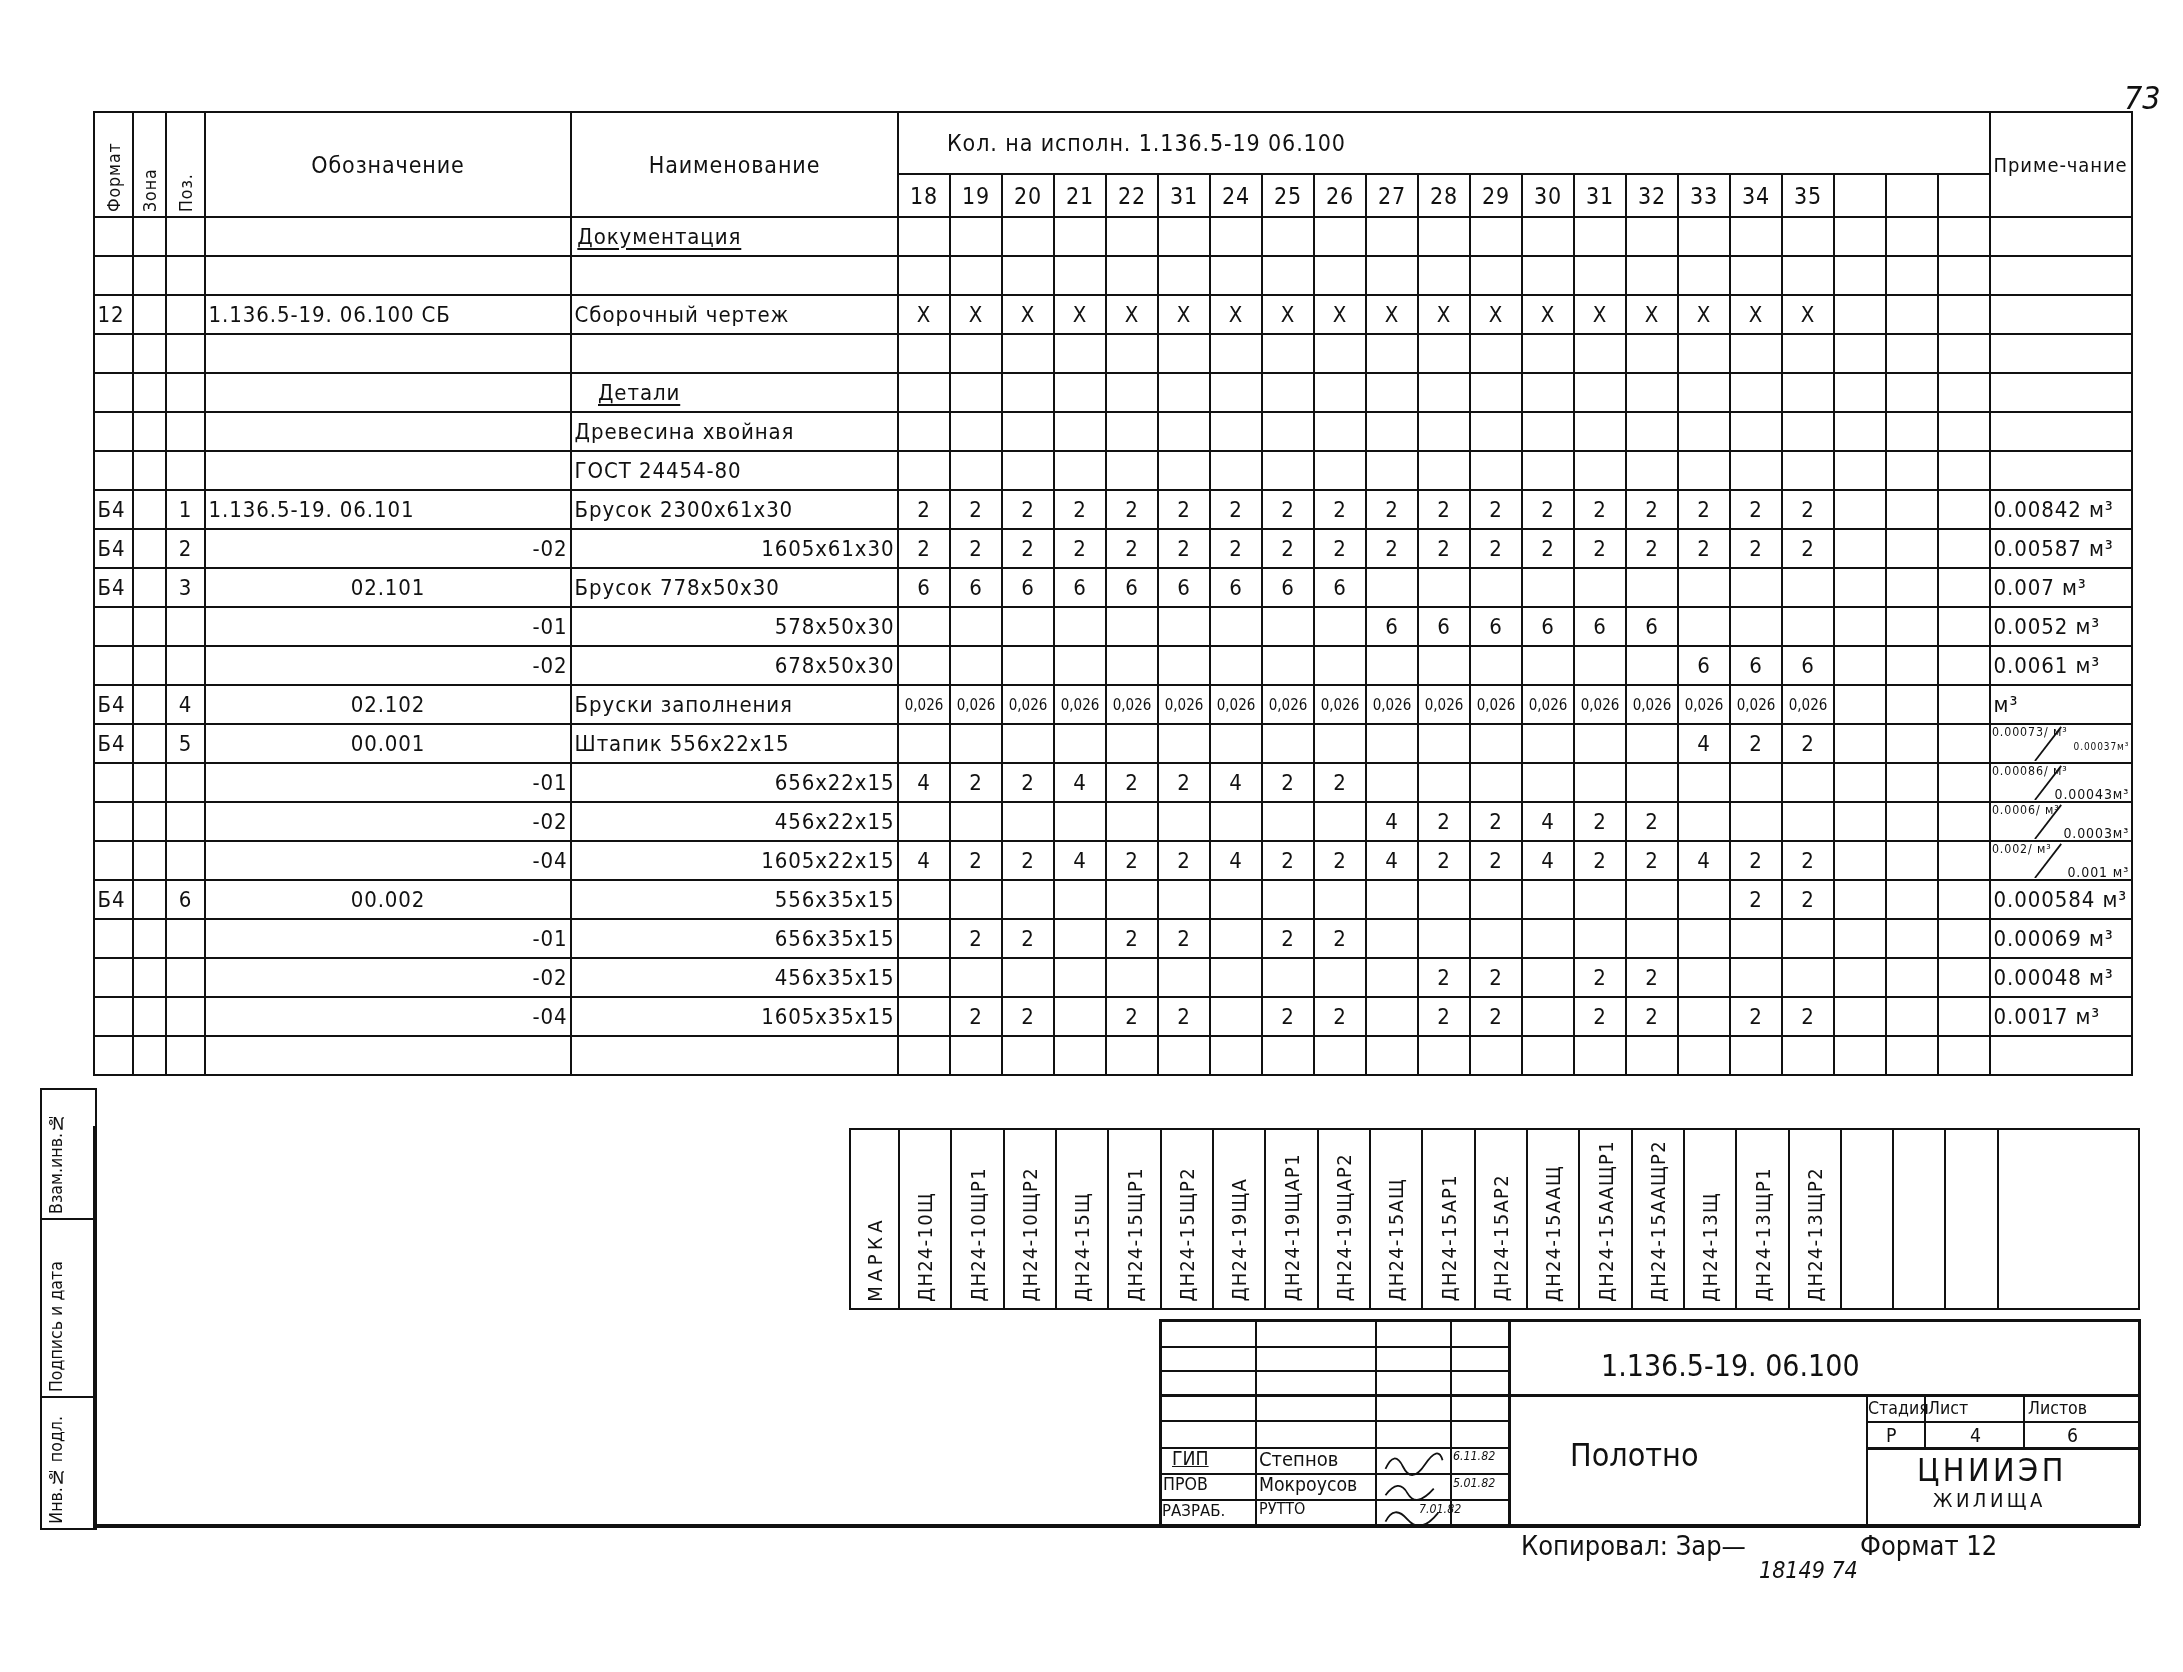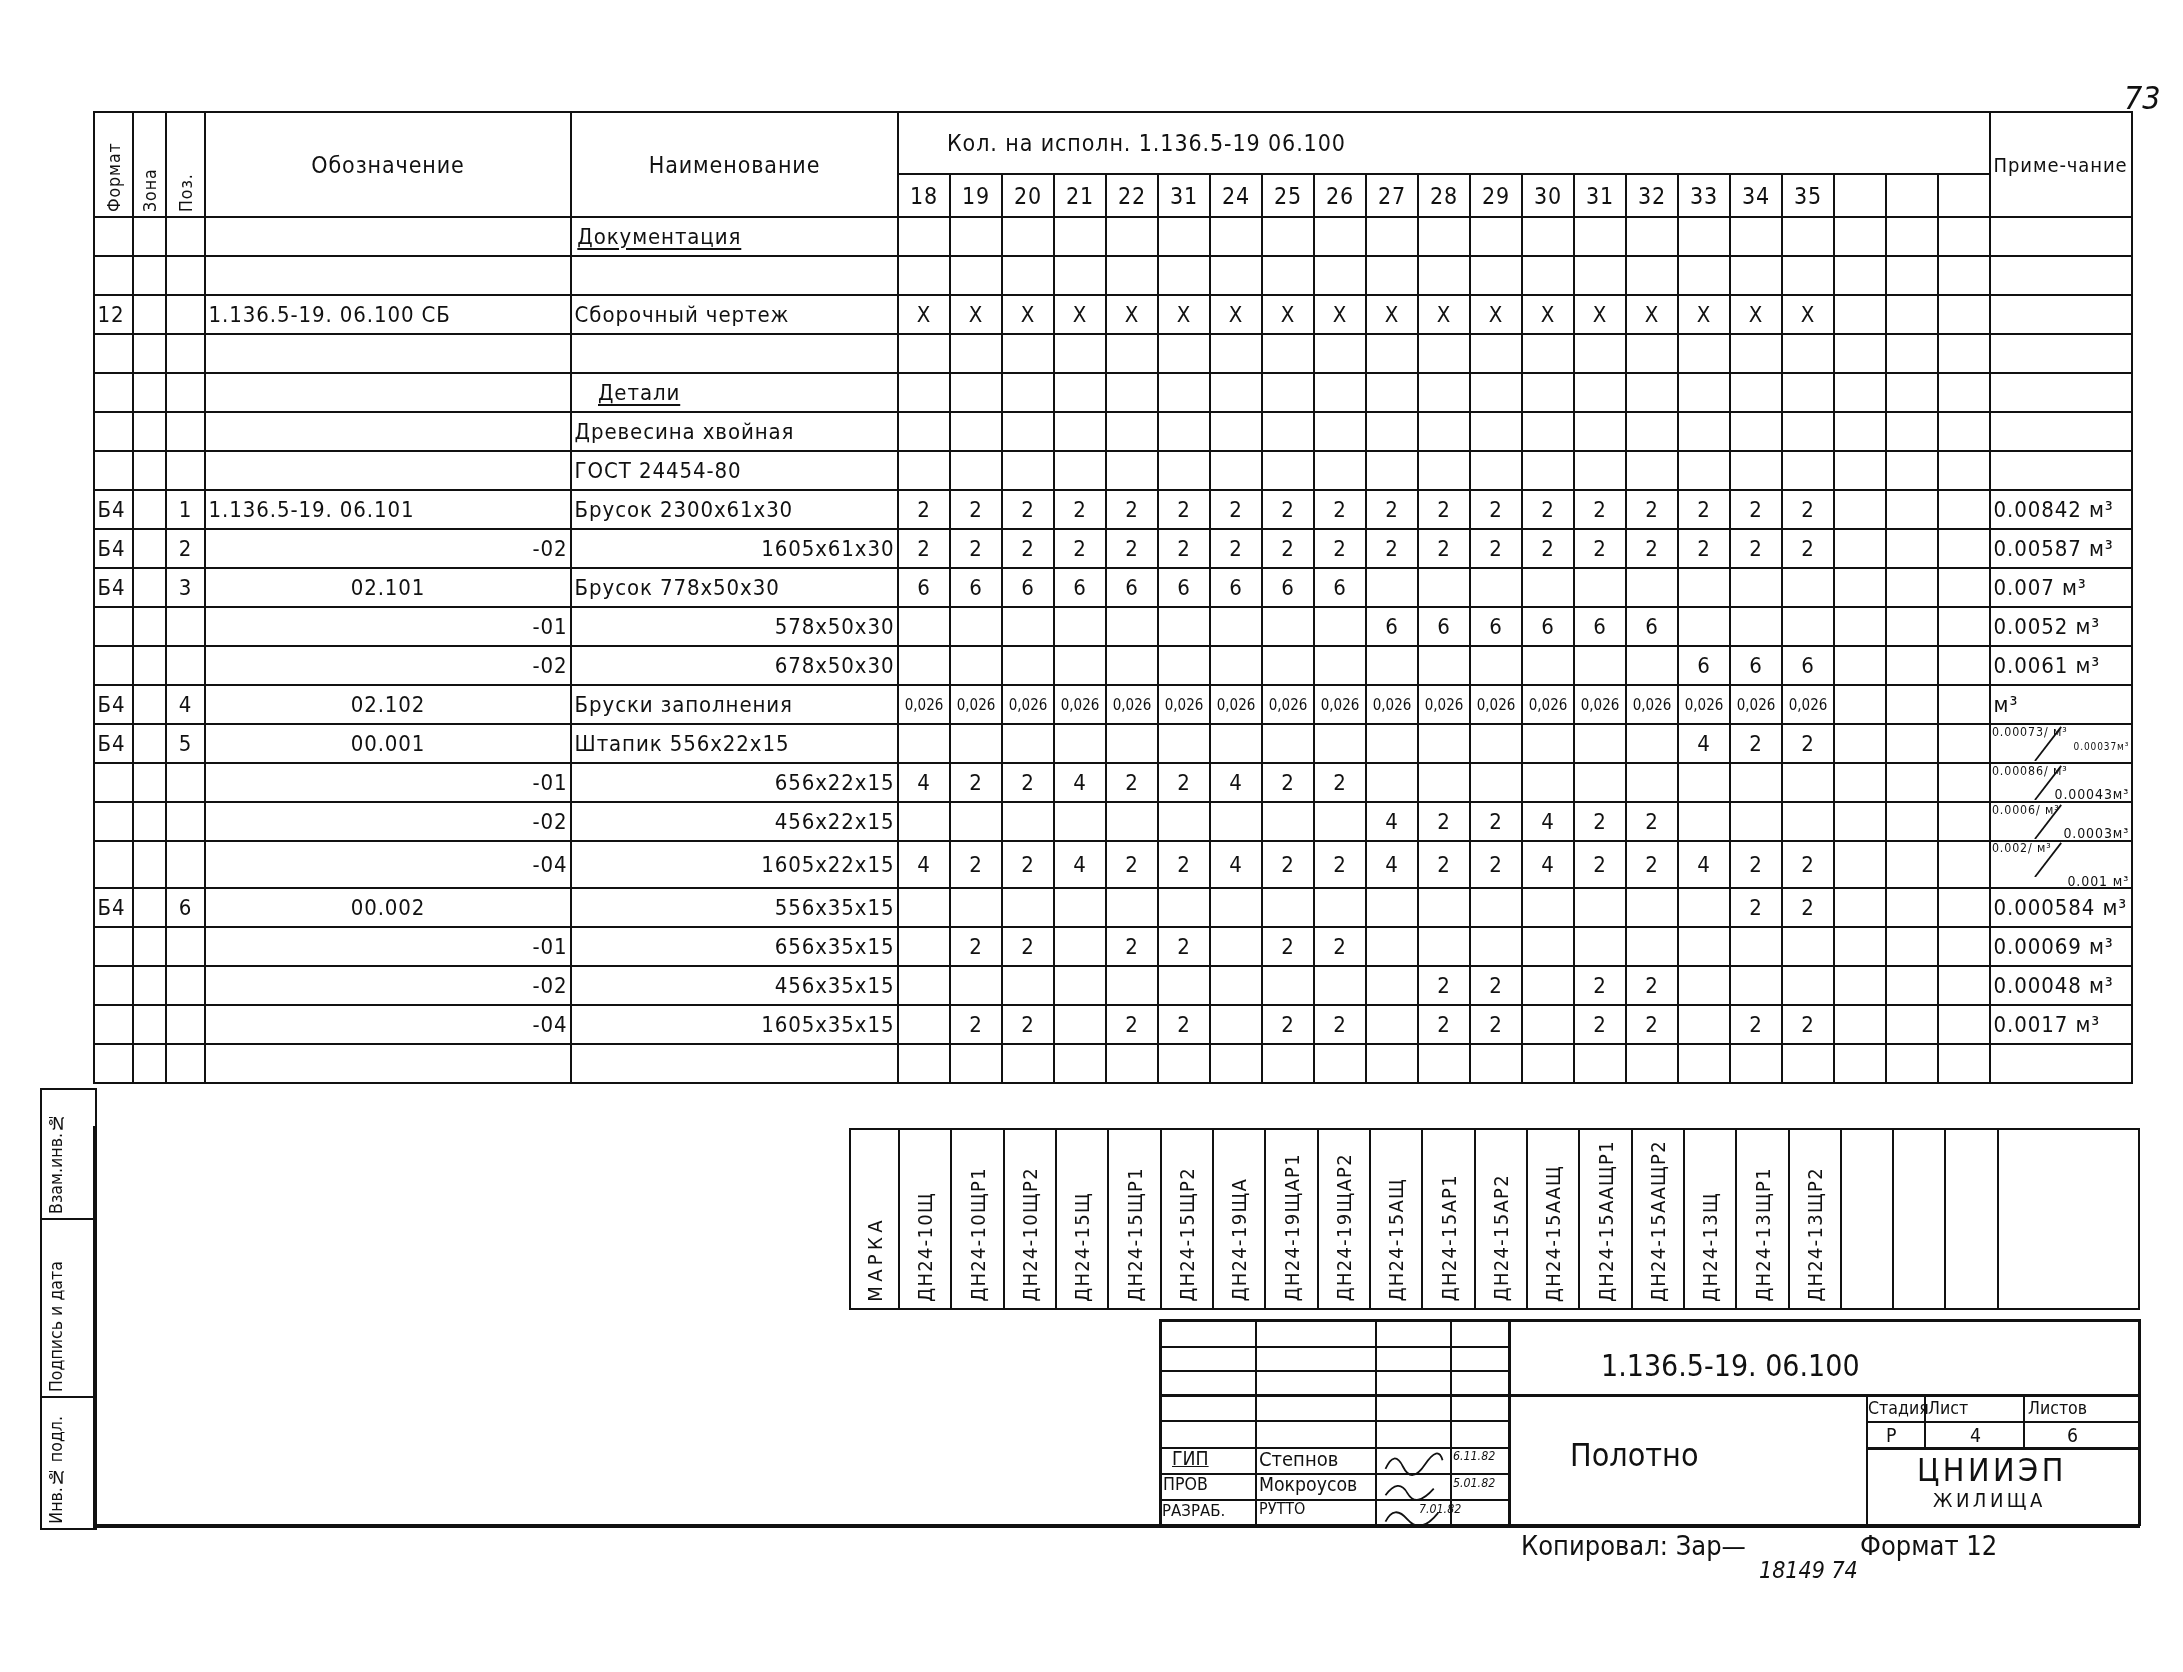--- a/index.html
+++ b/index.html
@@ -608,21 +608,21 @@
         <td class="num">4</td>
         <td class="num">2</td>
         <td class="num">2</td>
         <td class="num">4</td>
         <td class="num">2</td>
         <td class="num">2</td>
         <td class="num"></td>
         <td class="num"></td>
         <td class="num"></td>
         <td style="padding: 0px;">
-          <div style="position:relative;height:45px;">
+          <div style="position:relative;height:35px;">
             <div class="frac" style="position:absolute;left:0.9px;top:0;">0.002/ м³</div>
             <div class="frac" style="position:absolute;right:1.8px;bottom:0;font-size:14px;">0.001 м³</div>
             <svg style="position:absolute;left:0;top:0" width="136" height="35" viewBox="0 0 310 80">
               <line x1="160" y1="2" x2="100" y2="80" stroke="#111" stroke-width="4"></line>
             </svg>
           </div>
         </td>
       </tr>
       <tr>
         <td>Б4</td>

